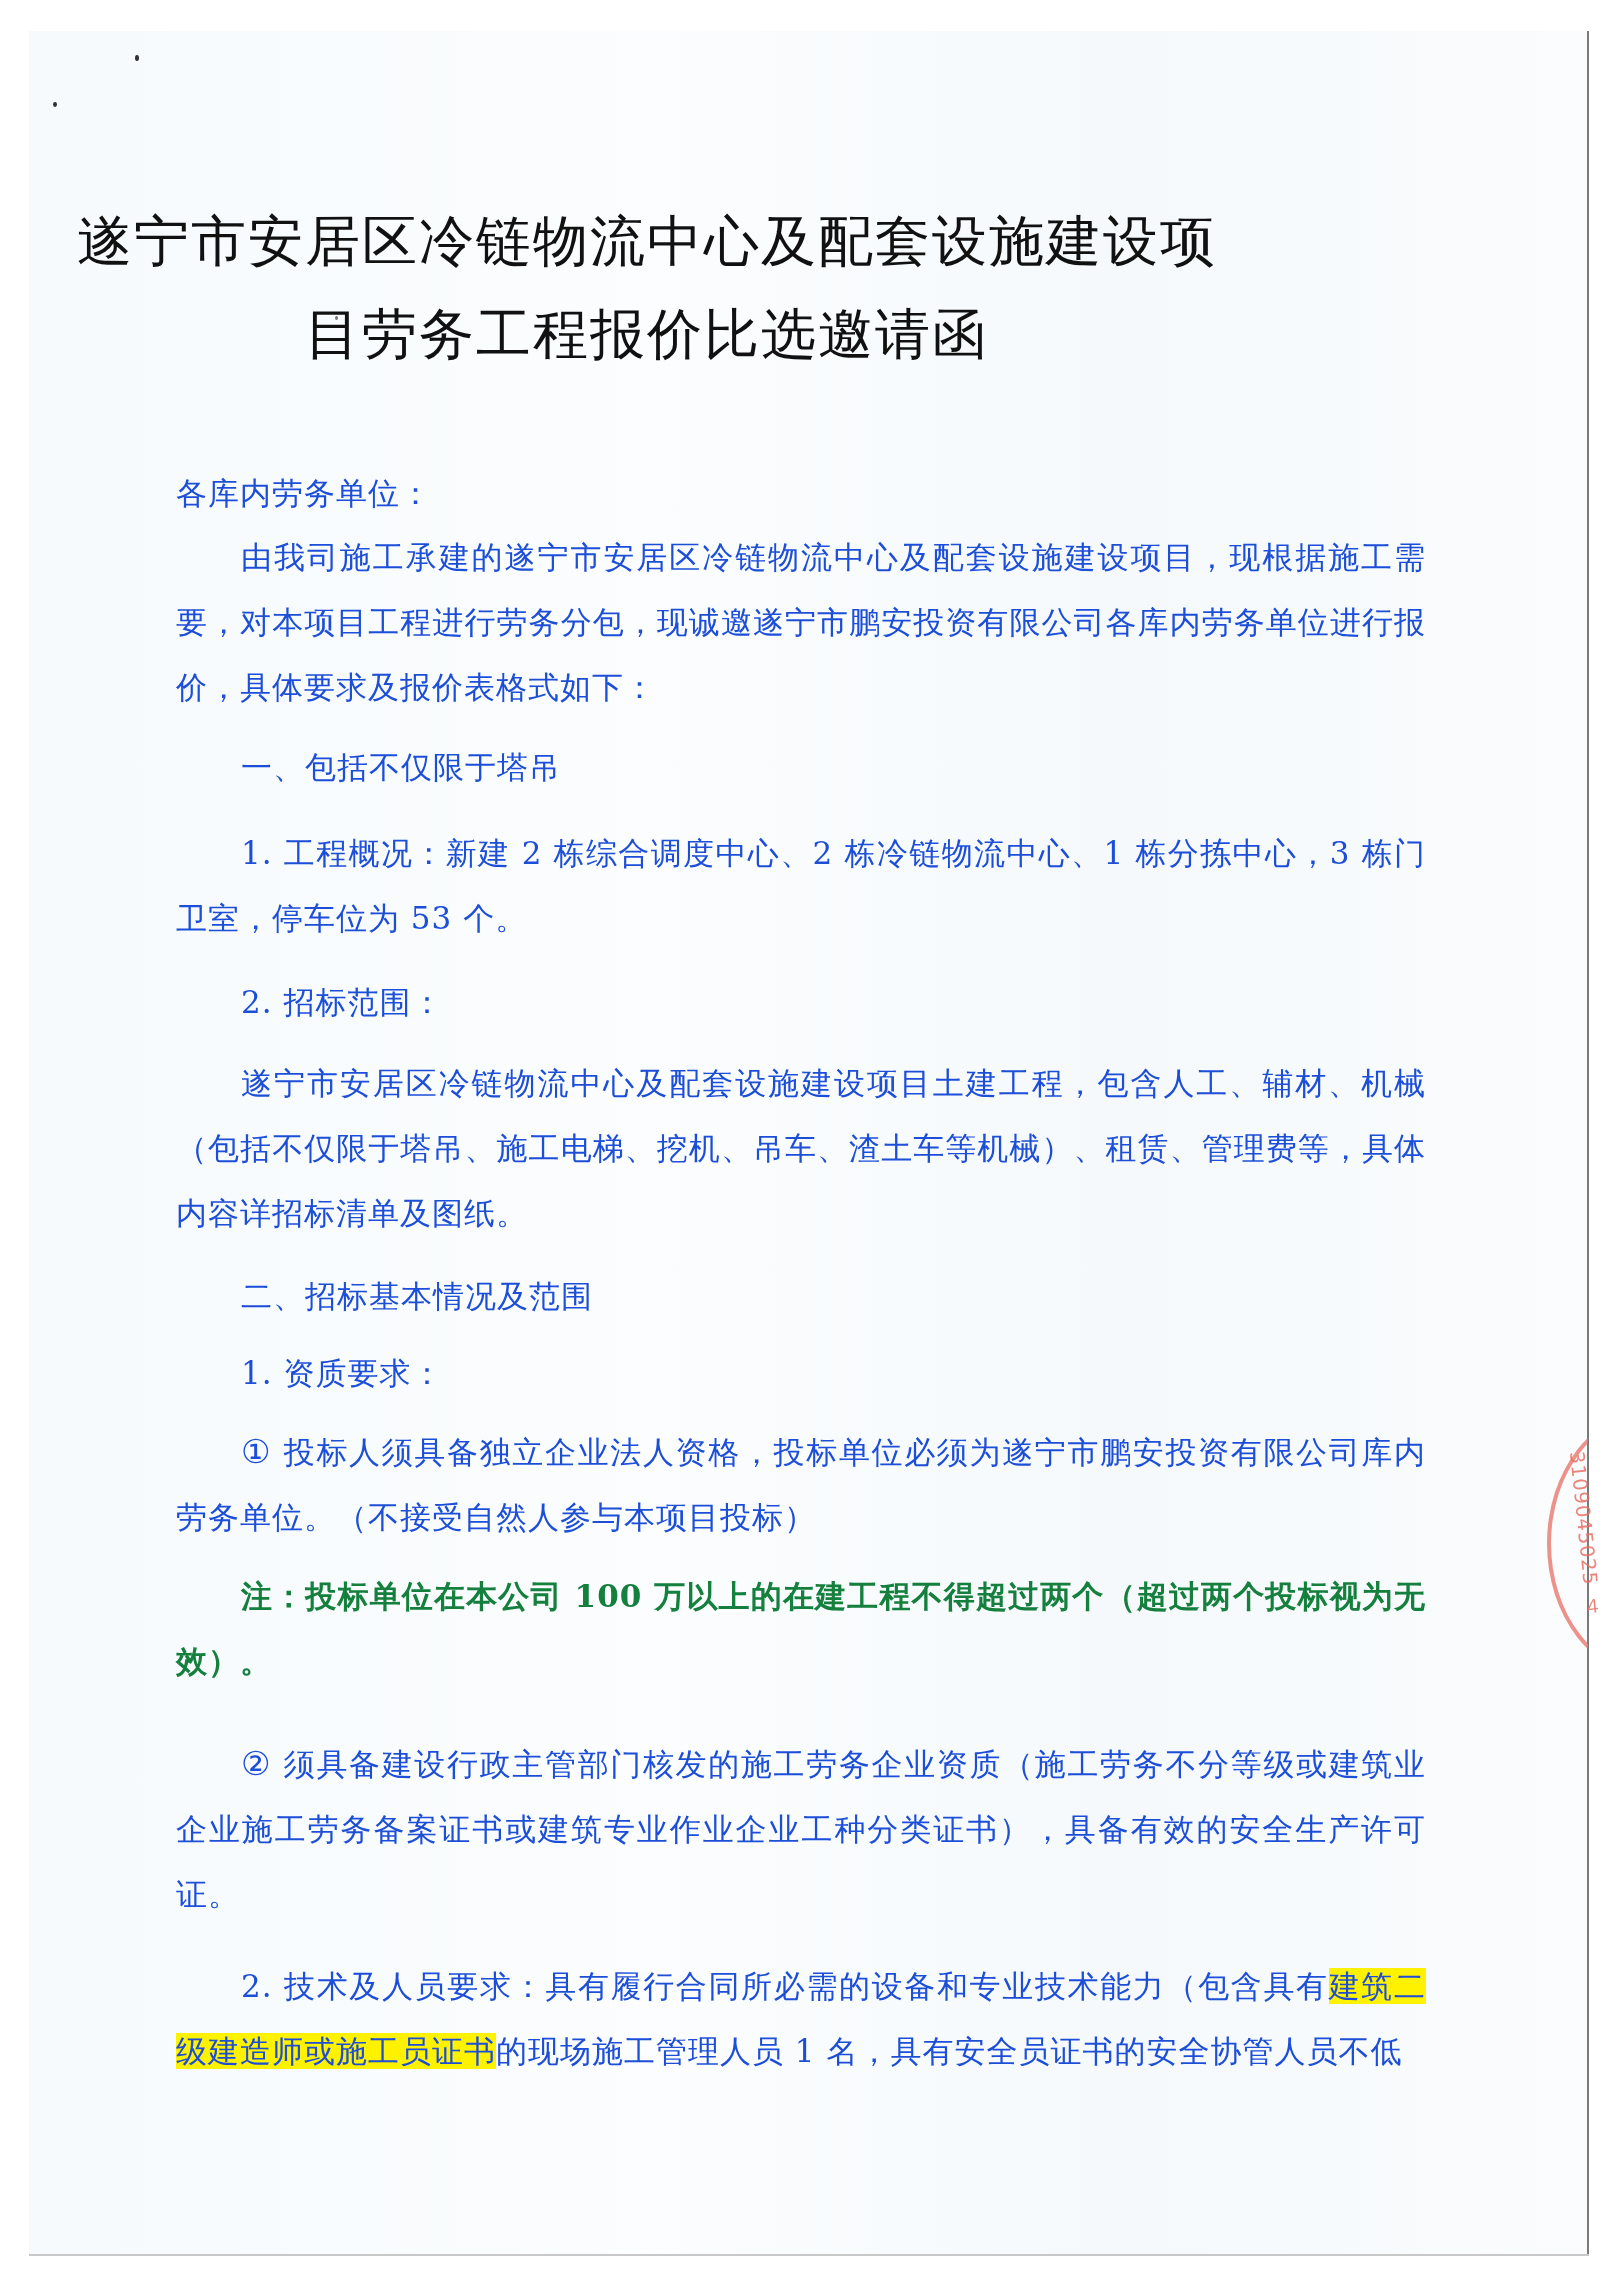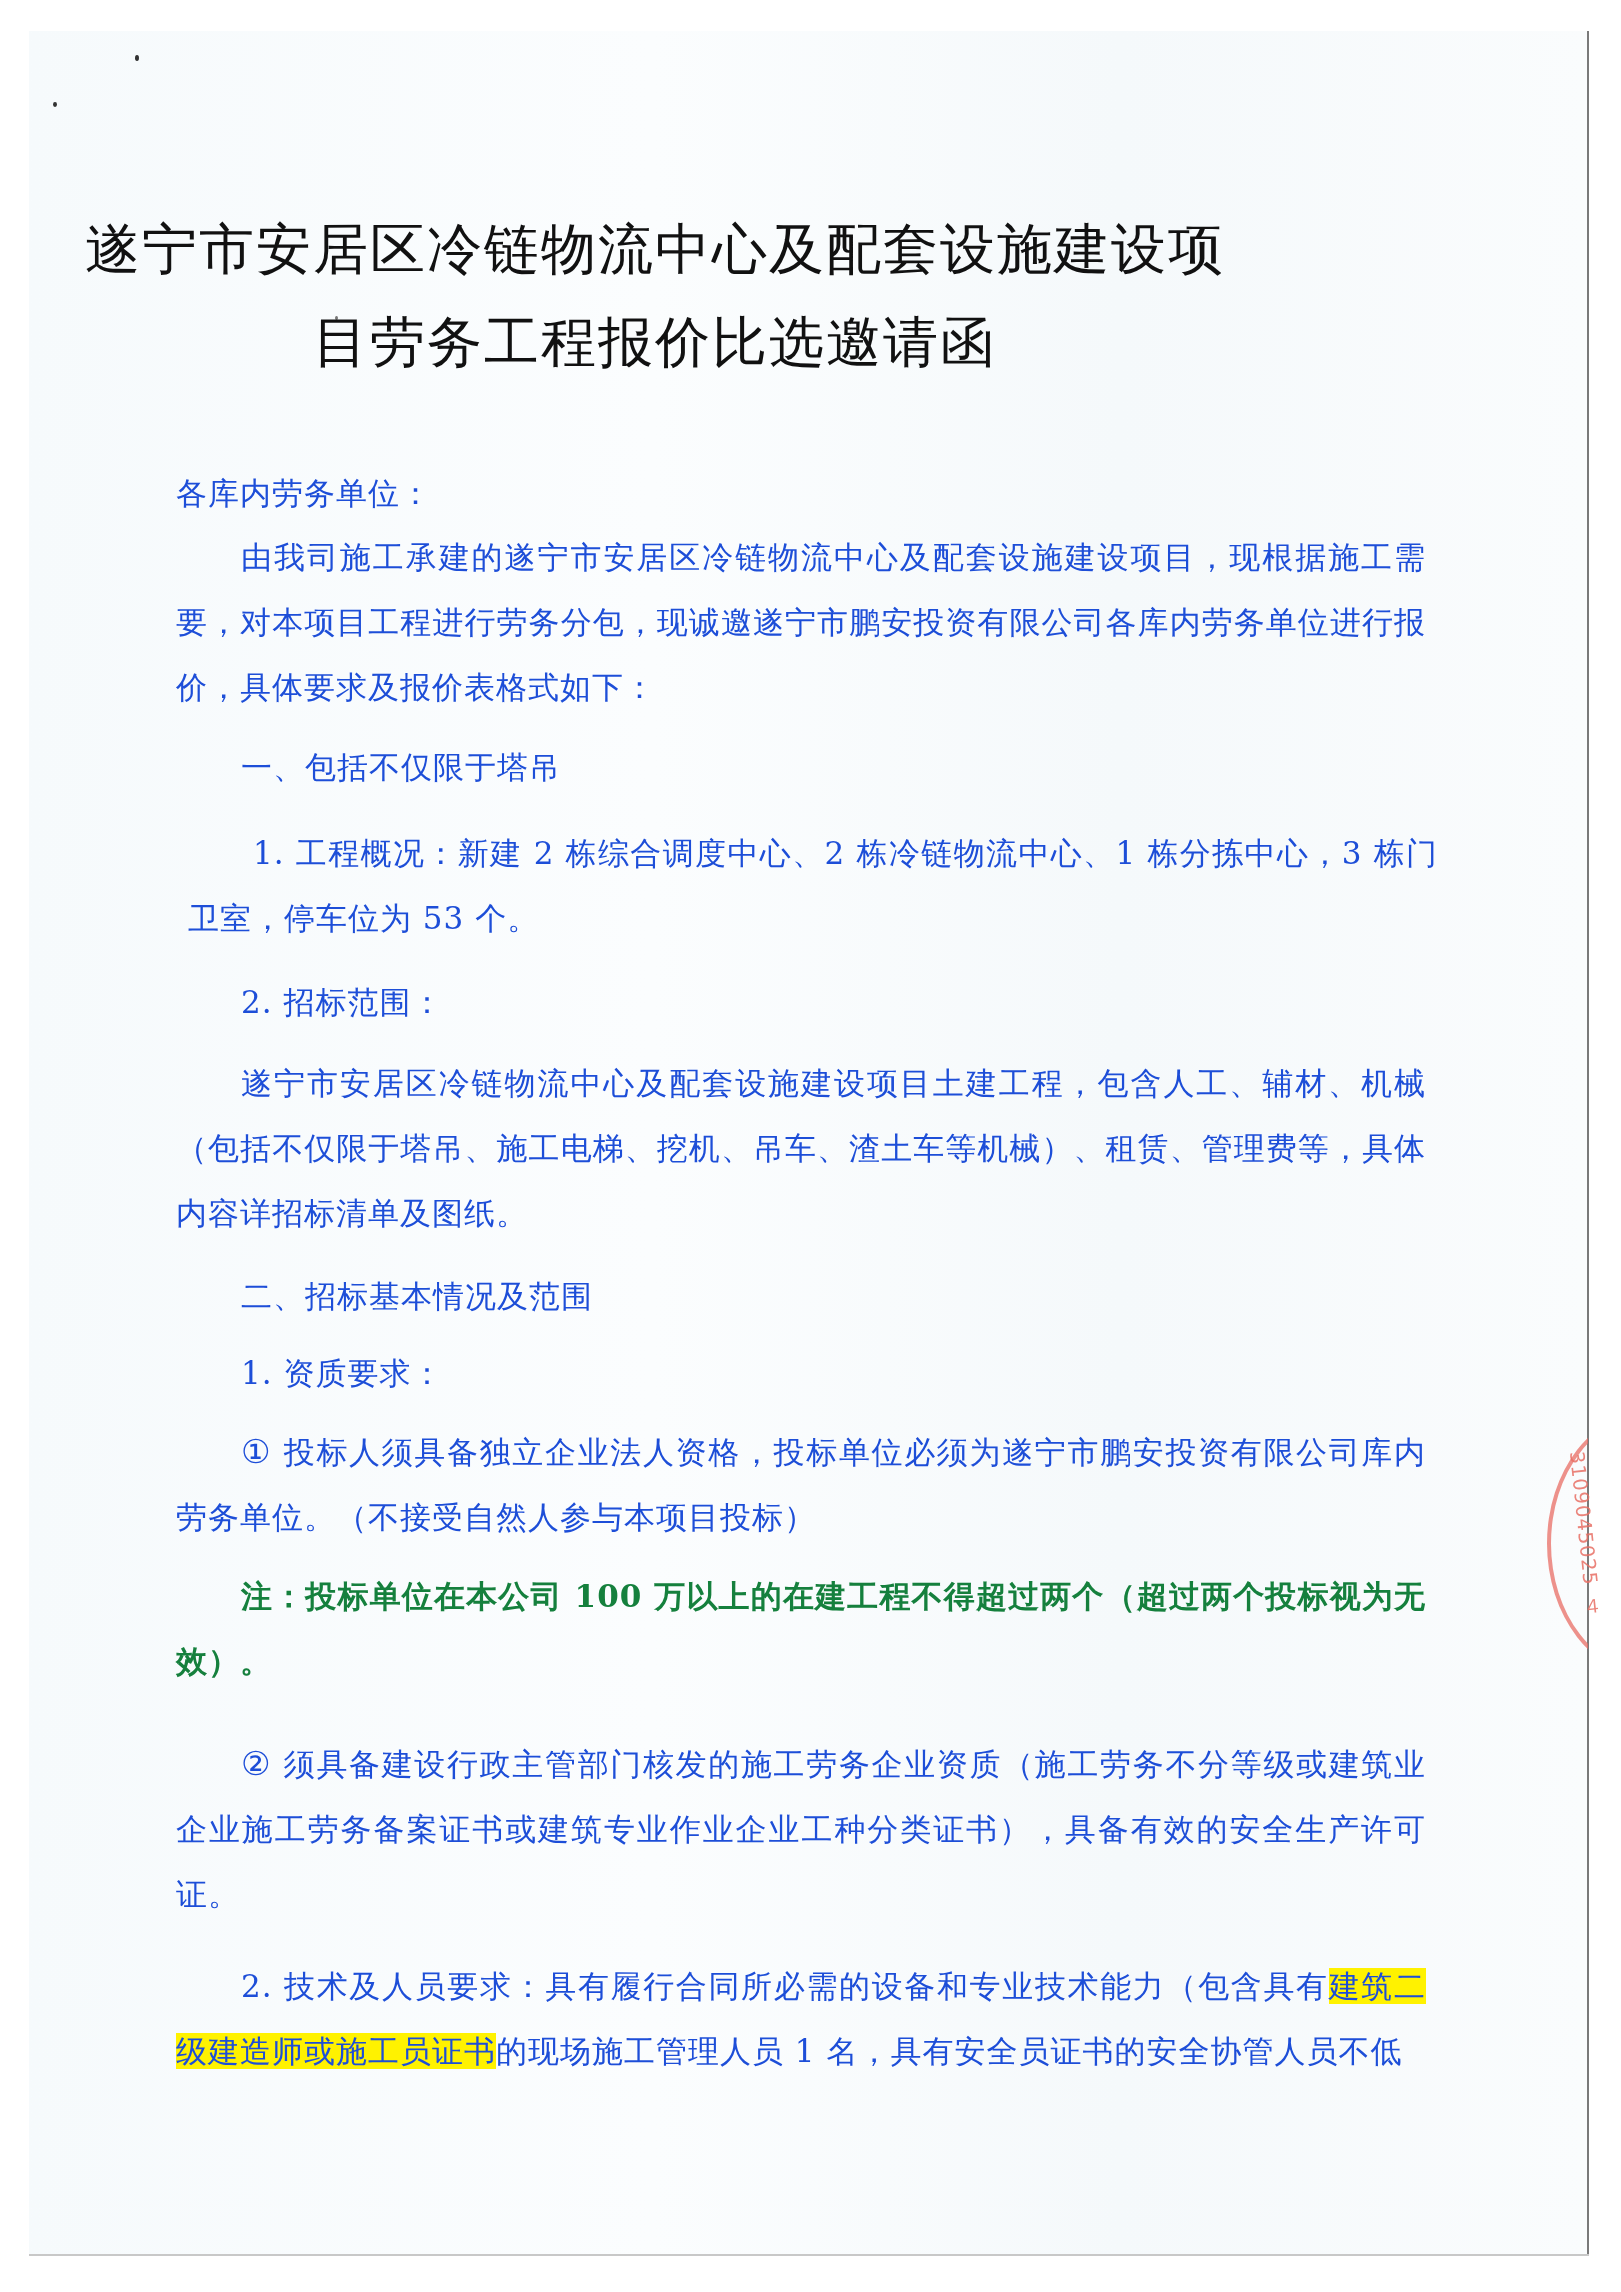--- a/index.html
+++ b/index.html
@@ -33,21 +33,21 @@
     .title {
       position: absolute;
       left: 0;
       width: 1286px;
       text-align: center;
       font-family: "DejaVu Sans", "Liberation Sans", sans-serif;
       font-size: 55px;
       font-weight: normal;
       letter-spacing: 2px;
       color: #111;
-      margin: 12px;
+      margin: 4px;
     }
     .title.l1 { top: 201px; }
     .title.l2 { top: 294px; }
 
     .para {
       position: absolute;
       left: 176px;
       width: 1250px;
       font-size: 31px;
       line-height: 65px;
@@ -106,21 +106,21 @@
 
 <h1 class="title l1">遂宁市安居区冷链物流中心及配套设施建设项</h1>
 <h1 class="title l2">目劳务工程报价比选邀请函</h1>
 
 <p class="para" style="top:461px;">各库内劳务单位：</p>
 
 <p class="para indent" style="top:525px;"><span>由我司施工承建的</span><span class="u">遂宁市安居区冷链物流中心及配套设施建设项目</span><span>，现根据施工需要，对本项目工程进行</span><span class="u">劳务</span><span>分包，现诚邀遂宁市鹏安投资有限公司各库内劳务单位进行报价，具体要求及报价表格式如下：</span></p>
 
 <p class="para indent" style="top:735px;">一、包括不仅限于塔吊</p>
 
-<p class="para indent" style="top:821px;margin-left:12px;">1. 工程概况：新建 2 栋综合调度中心、2 栋冷链物流中心、1 栋分拣中心，3 栋门卫室，停车位为 53 个。</p>
+<p class="para indent" style="top:821px;">1. 工程概况：新建 2 栋综合调度中心、2 栋冷链物流中心、1 栋分拣中心，3 栋门卫室，停车位为 53 个。</p>
 
 <p class="para indent" style="top:970px;">2. 招标范围：</p>
 
 <p class="para indent" style="top:1051px;">遂宁市安居区冷链物流中心及配套设施建设项目土建工程，包含人工、辅材、机械（包括不仅限于塔吊、施工电梯、挖机、吊车、渣土车等机械）、租赁、管理费等，具体内容详招标清单及图纸。</p>
 
 <p class="para indent" style="top:1264px;">二、招标基本情况及范围</p>
 
 <p class="para indent" style="top:1341px;">1. 资质要求：</p>
 
 <p class="para indent" style="top:1419px;"><span class="circ">①</span><span> 投标人须具备独立企业法人资格，投标单位必须为遂宁市鹏安投资有限公司库内劳务单位。（不接受自然人参与本项目投标）</span></p>

